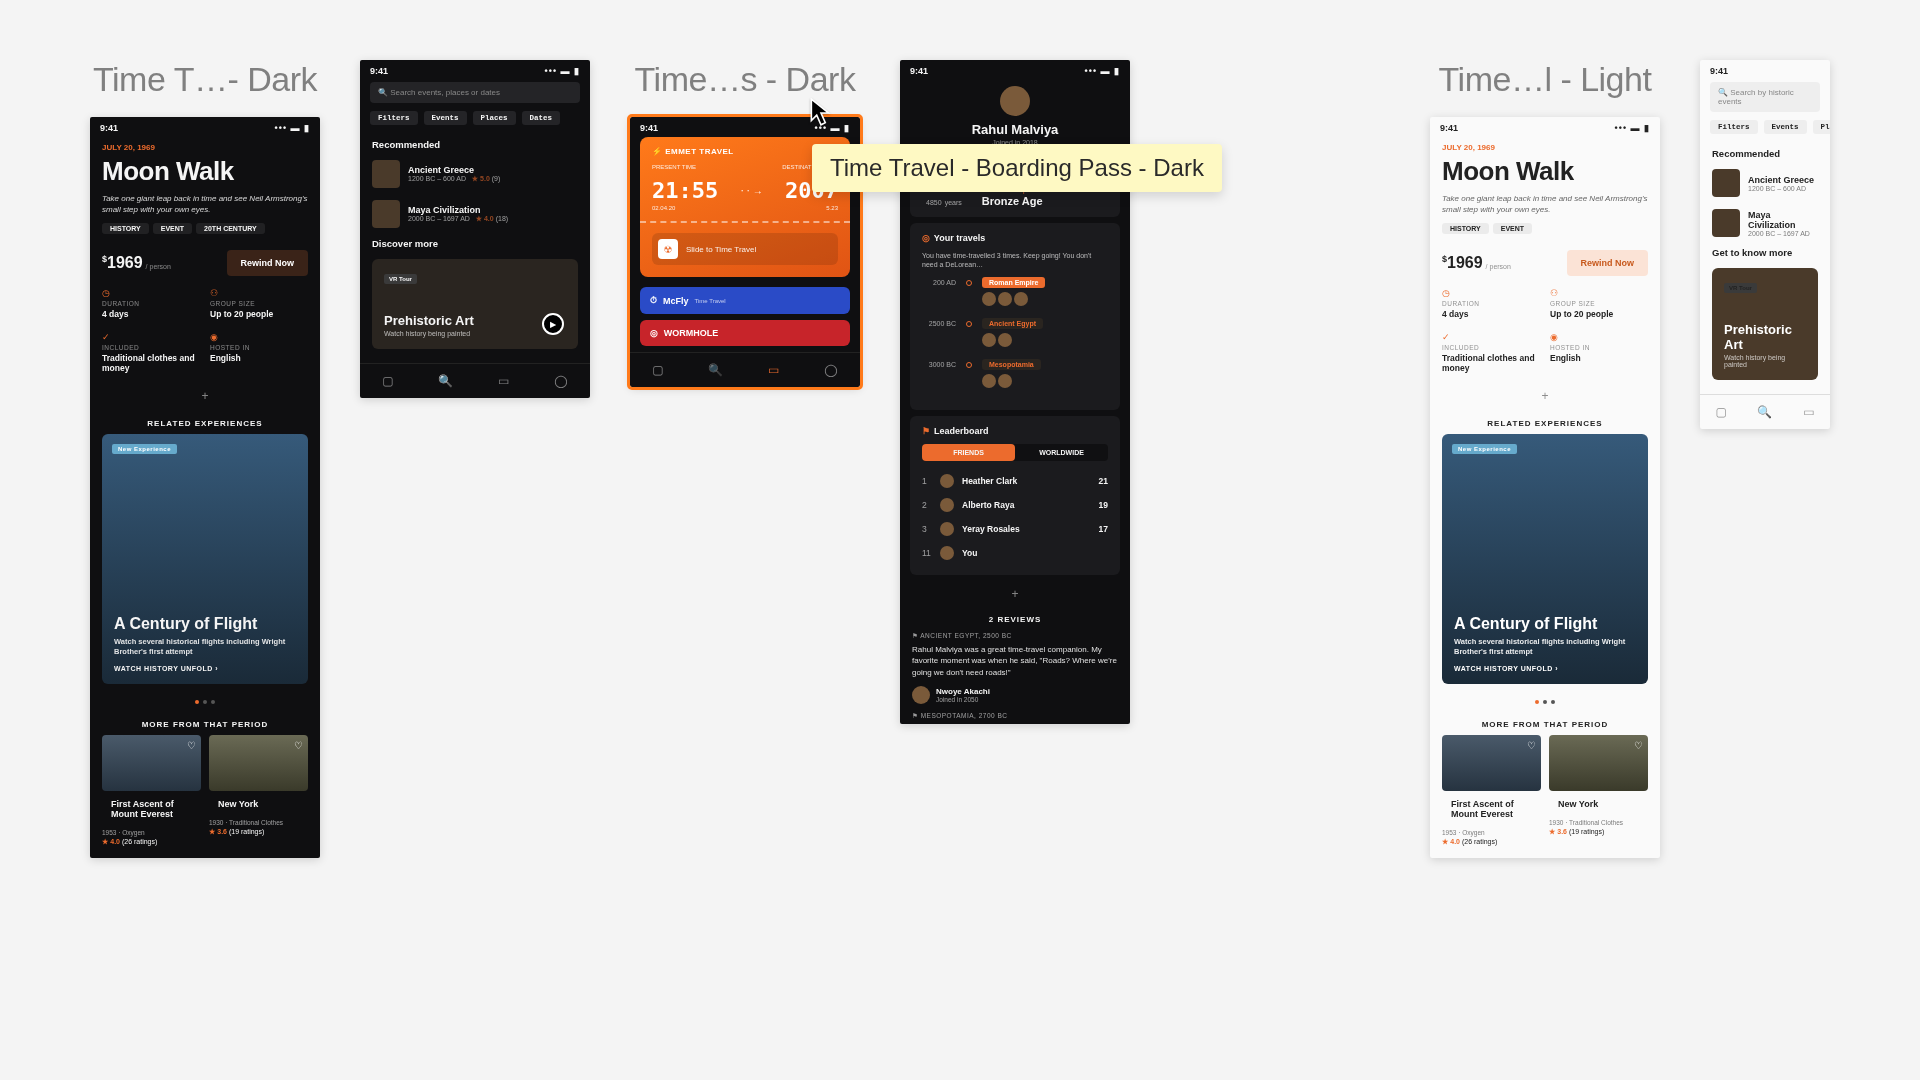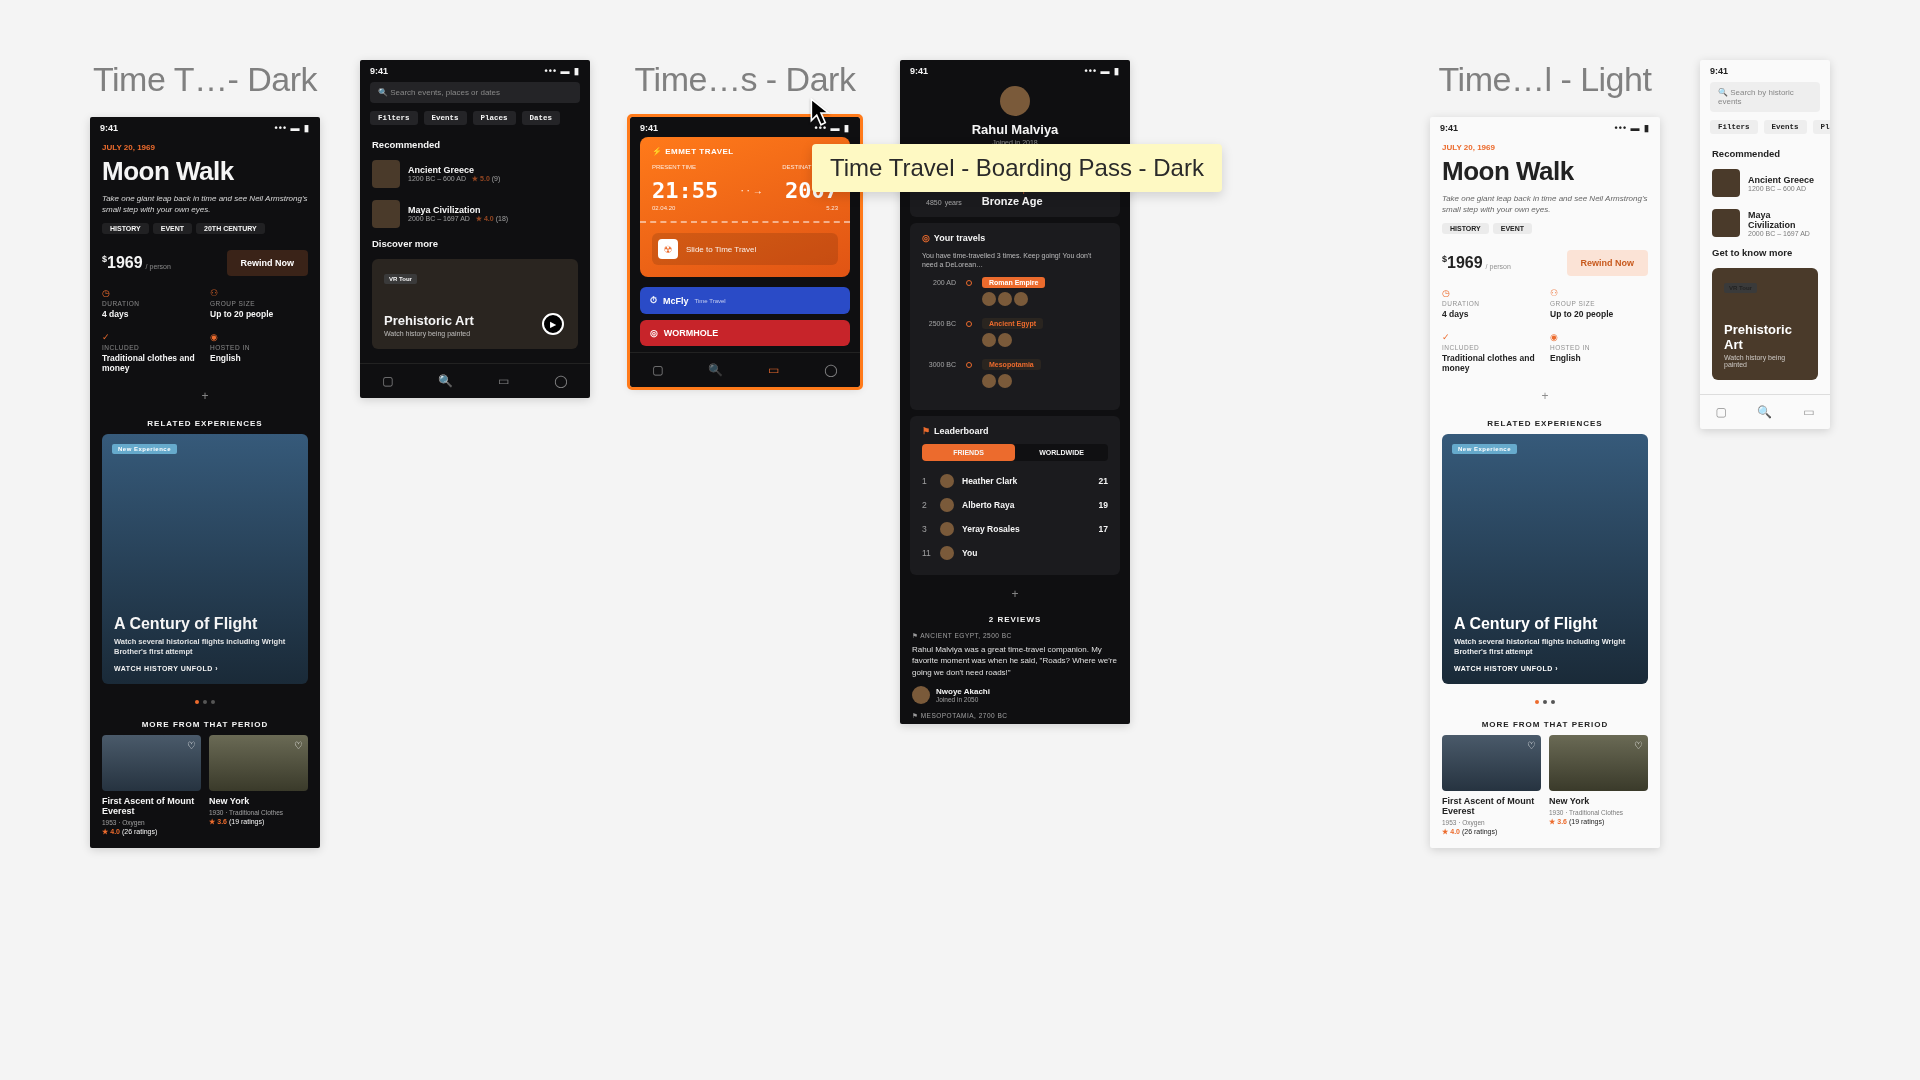--- a/index.html
+++ b/index.html
@@ -75,21 +75,21 @@
   .watch-link { font-size:7px; font-weight:700; text-transform:uppercase; letter-spacing:.5px;}
   .dots { text-align:center; padding:4px 0;}
   .dots i { display:inline-block; width:4px;height:4px;border-radius:50%; background:#555; margin:0 2px;}
   .dots i.on { background:var(--accent);}
   .more-row { display:flex; gap:8px; padding:0 12px 12px;}
   .more-card { flex:1;}
   .more-card .thumb { height:56px; border-radius:4px; position:relative; margin-bottom:6px;}
   .more-card .thumb .heart { position:absolute; top:5px; right:5px; color:#fff; font-size:10px;}
   .more-card .thumb.a { background:linear-gradient(#4a5a6a,#263340);}
   .more-card .thumb.b { background:linear-gradient(#6a6a55,#3a3a2a);}
-  .more-card h4 { font-size:9px; font-weight:700; margin:0; line-height:1.1;}
+  .more-card h4 { font-size:9px; font-weight:700; margin:9px; line-height:1.1;}
   .more-card .meta { font-size:6.5px; opacity:.6; margin:2px 0;}
   .more-card .rate { font-size:7px;}
   .more-card .rate b { color:var(--accent);}
   
   .search-box { margin:4px 10px 8px; background:#242427; border-radius:4px; padding:6px 8px; color:#888; font-size:8px;}
   .light .search-box{ background:#eee; }
   .filter-row { display:flex; gap:6px; padding:0 10px 10px;font-family:Liberation Mono, monospace;}
   .filter-pill { background:#242427; border-radius:3px; padding:3px 8px; font-size:7.5px; font-weight:600;}
   .light .filter-pill { background:#eee;}
   .sec-label { font-size:9.5px; font-weight:700; padding:4px 12px;}

